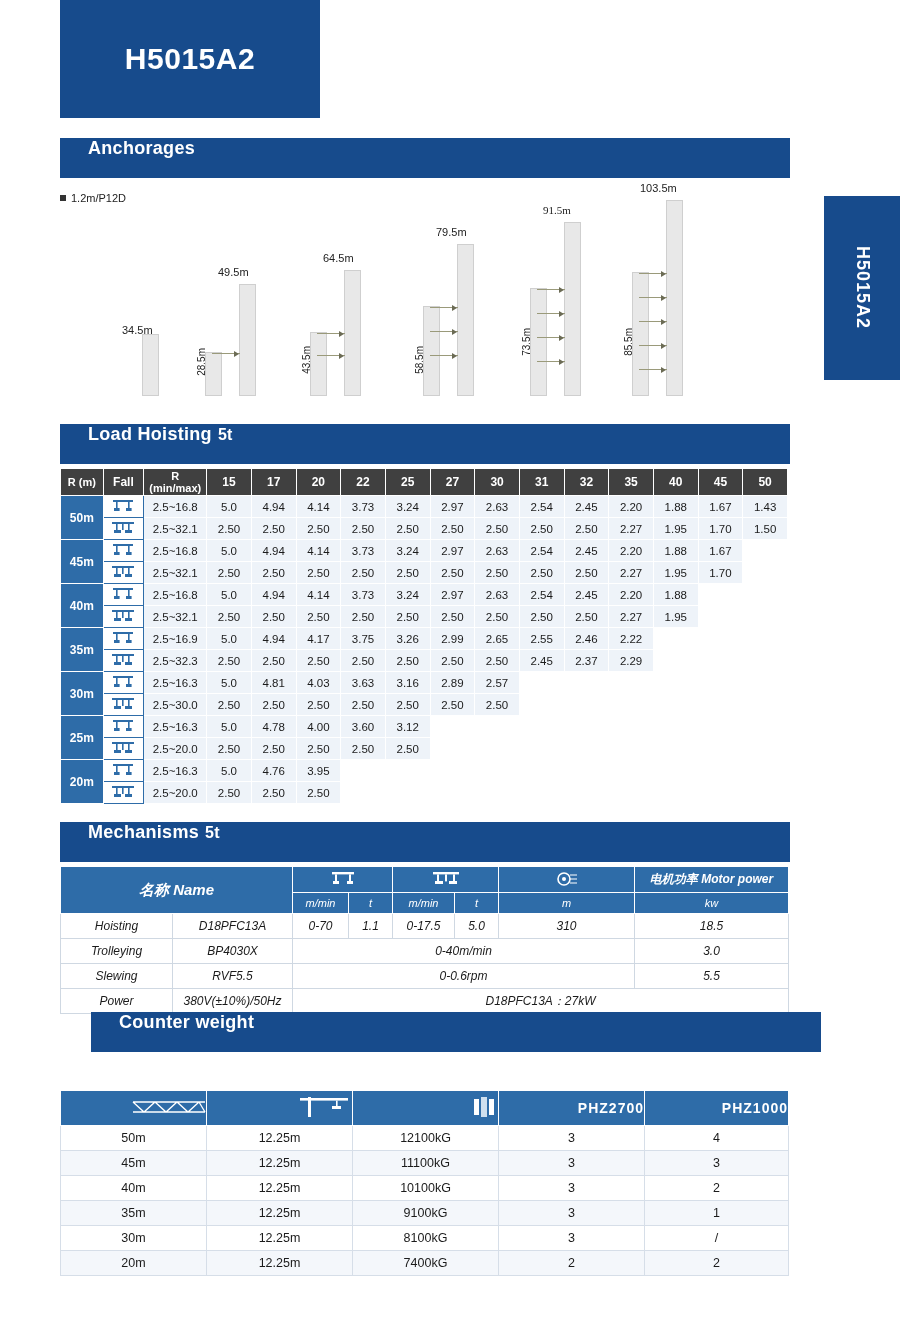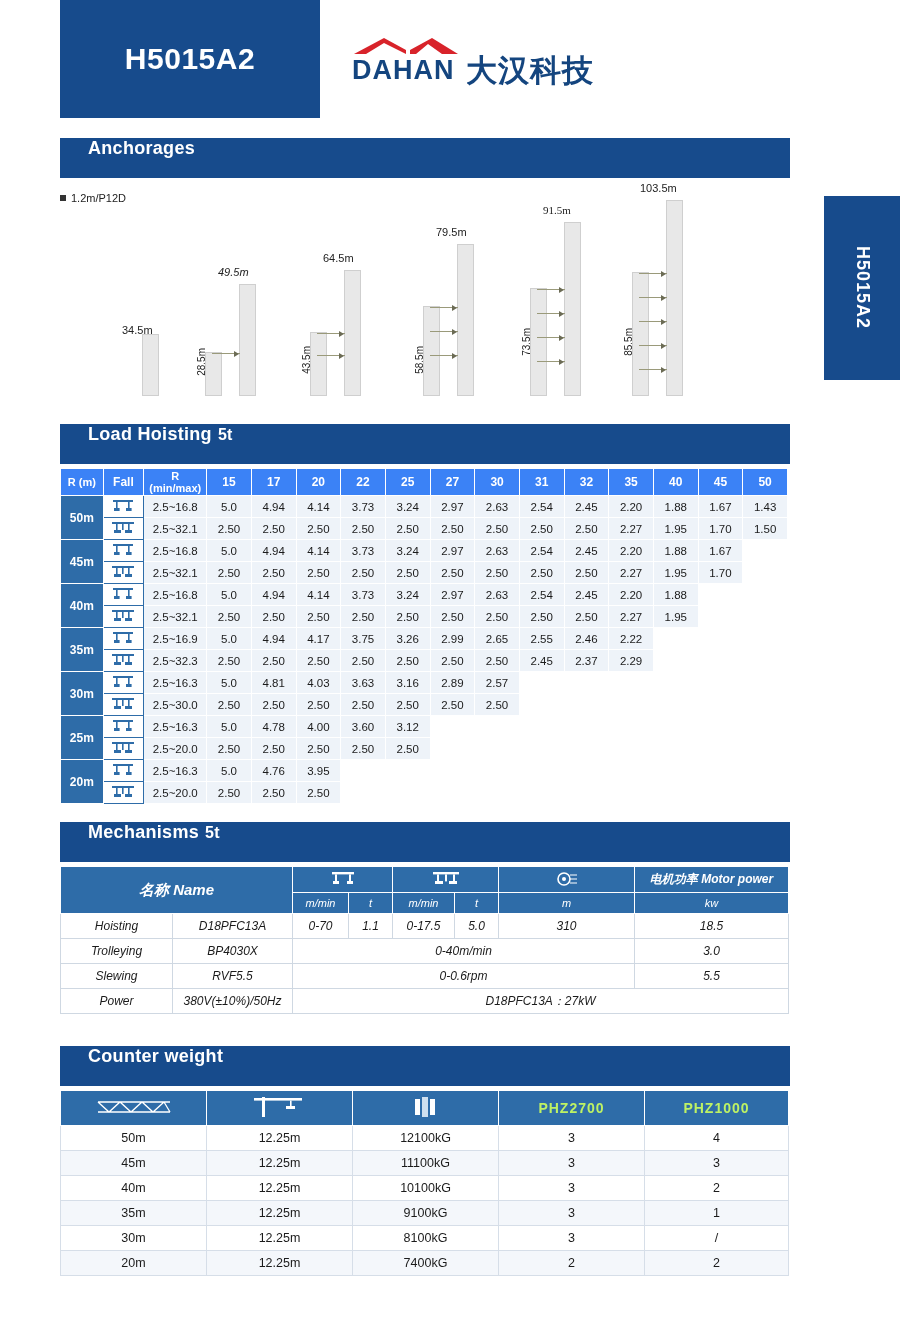--- a/index.html
+++ b/index.html
@@ -172,21 +172,21 @@
   .load-table-wrap {
     position: absolute;
     left: 60px; top: 468px;
     width: 730px;
   }
   table.load {
     width: 728px;
     table-layout: fixed;
   }
   table.load th {
-    background: #3b82f6;
+    background: #404040;
     color: #ffffff;
     font-size: 12px;
     font-weight: bold;
     height: 26px;
     border: 1px solid #ffffff;
     text-align: center;
   }
   table.load th.sm { font-size: 11px; }
   table.load td {
     height: 21px;
@@ -240,66 +240,56 @@
   table.mech td {
     height: 24px;
     border: 1px solid #cfd8e2;
     text-align: center;
     font-size: 12px;
     background: #ffffff;
   }
   table.mech td.lbl { text-align: center; }
 
   
-  #cw-bar { top: 1046px; }
+  #cw-bar { top: 1012px; margin-left: 31px; }
   .cw-wrap {
     position: absolute;
     left: 60px; top: 1090px;
     width: 730px;
   }
   table.cw {
     width: 728px;
     table-layout: fixed;
   }
   table.cw th {
     background: #2e6ca8;
-    color: #bef264;
+    color: #ffffff;
     height: 34px;
     border: 1px solid #ffffff;
     font-size: 14px;
     font-weight: bold;
     letter-spacing: 1px;
-    text-align: center;
+    text-align: right;
   }
   table.cw td {
     height: 24px;
     border: 1px solid #d6dee8;
     text-align: center;
     font-size: 12.5px;
     background: #ffffff;
   }
   table.cw tr:nth-child(even) td { background: #f4f7fb; }
 </style>
 </head>
 <body>
 
 <div class="header">
   <div class="model-box">
     <span class="model-text">H5015A2</span>
   </div>
-  <div class="logo">
-    <div class="logo-mark">
-      <svg class="logo-roof" viewBox="0 0 104 16">
-        <polygon points="0,16 30,0 52,12 52,16 30,5 12,16" fill="#d8232a"></polygon>
-        <polygon points="56,16 56,12 78,0 104,16 88,16 74,6 62,16" fill="#d8232a"></polygon>
-      </svg>
-      <span class="logo-latin">DAHAN</span>
-    </div>
-    <span class="logo-cn">大汉科技</span>
-  </div>
 </div>
 
 <div class="side-tab">
   <span>H5015A2</span>
 </div>
 
 <div class="section-bar" id="anchorages-bar">
   <span class="title">Anchorages</span>
 </div>
 
@@ -307,21 +297,21 @@
   <div class="anchor-note">
     <span class="sq"></span>
     <span>1.2m/P12D</span>
   </div>
 
   <div class="mast" style="left:82px; height:60px;"></div>
   <div class="mast-label" style="left:62px; bottom:60px;">34.5m</div>
 
   <div class="mast" style="left:145px; height:42px;"></div>
   <div class="mast" style="left:179px; height:110px;"></div>
-  <div class="mast-label" style="left:158px; bottom:118px;font-style:italic;">49.5m</div>
+  <div class="mast-label" style="left:158px; bottom:118px;">49.5m</div>
   <div class="mast-label vert" style="left:136px; bottom:20px;">28.5m</div>
   <div class="tie-line" style="left:152px; width:28px; bottom:42px;"></div>
   <div class="tie-arrow" style="left:174px; bottom:39px;"></div>
 
   <div class="mast" style="left:250px; height:62px;"></div>
   <div class="mast" style="left:284px; height:124px;"></div>
   <div class="mast-label" style="left:263px; bottom:132px;">64.5m</div>
   <div class="mast-label vert" style="left:241px; bottom:22px;">43.5m</div>
   <div class="tie-line" style="left:257px; width:28px; bottom:62px;"></div>
   <div class="tie-arrow" style="left:279px; bottom:59px;"></div>

